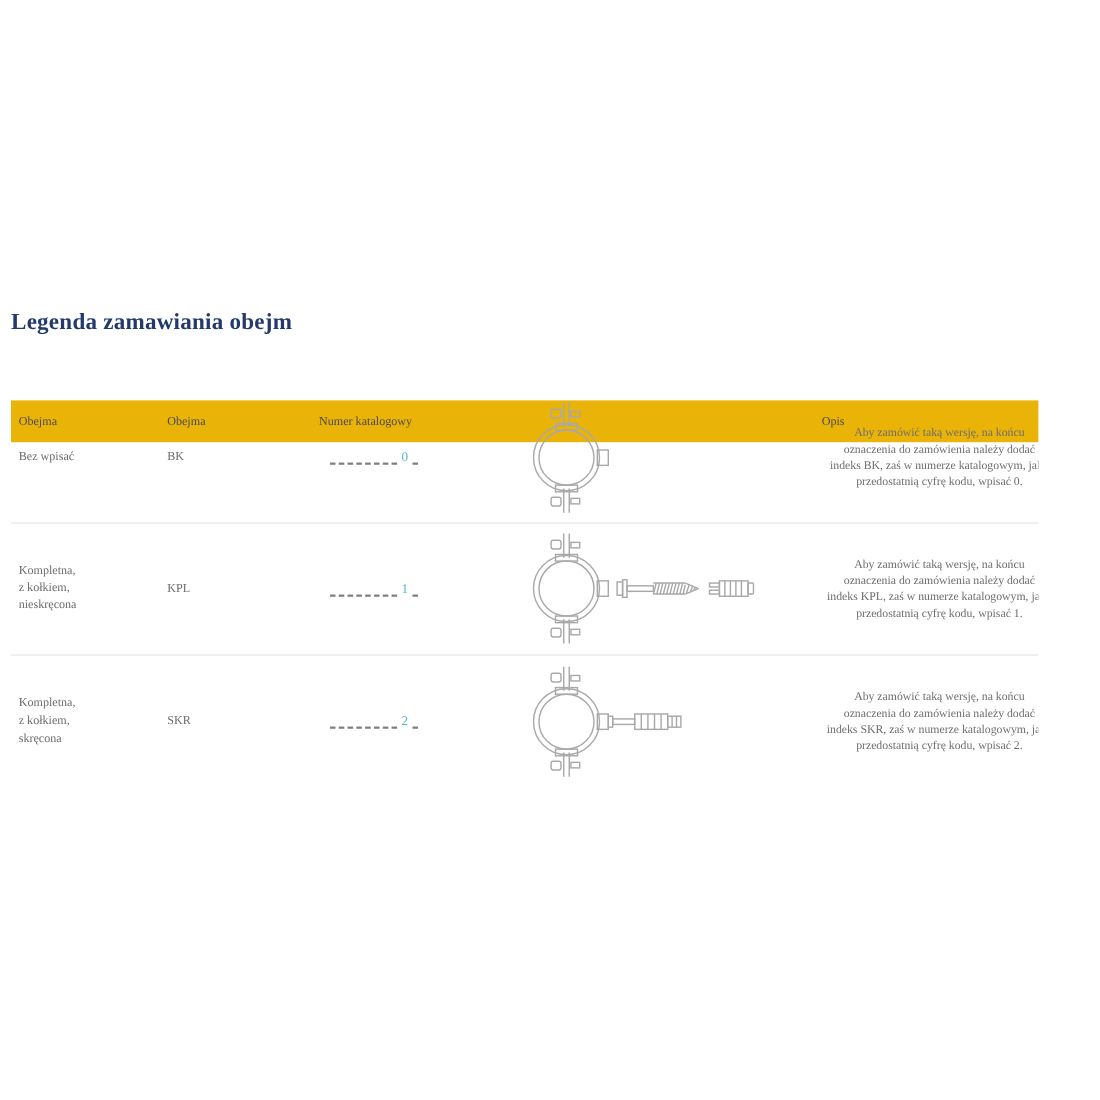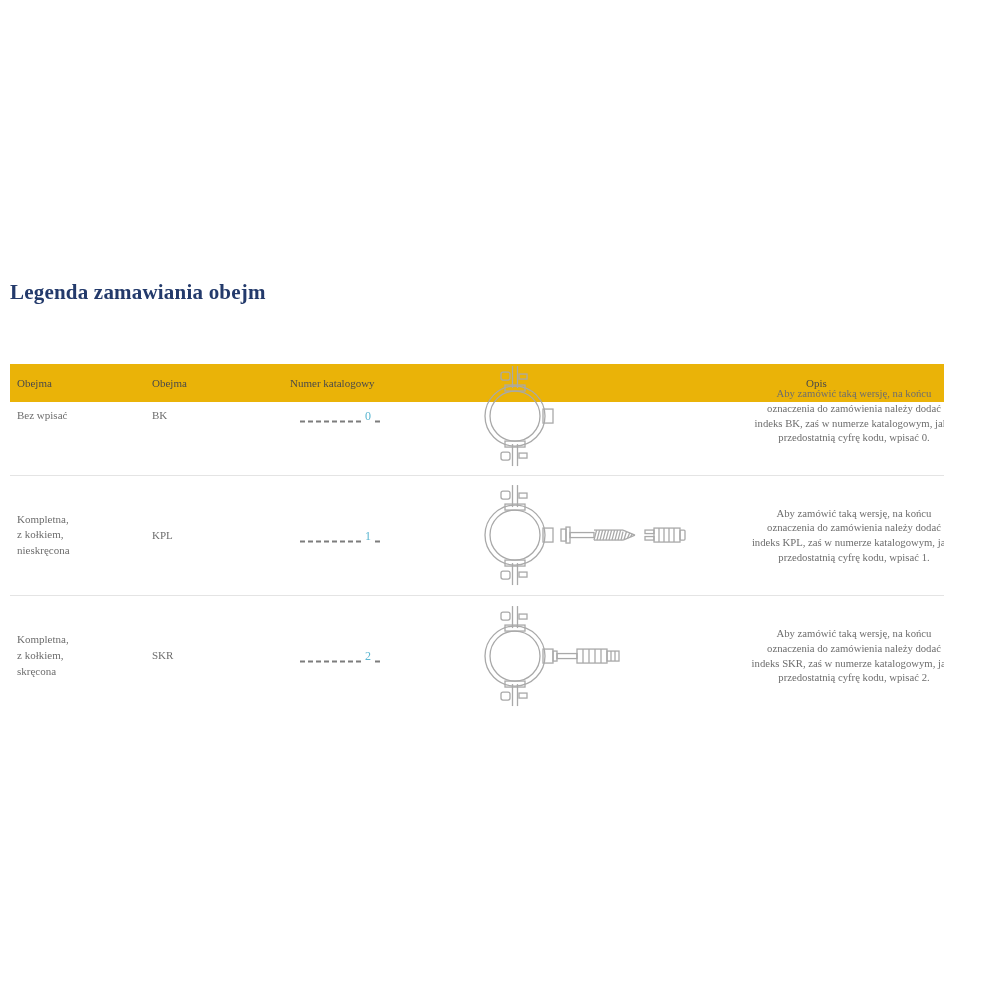--- a/index.html
+++ b/index.html
@@ -3,21 +3,21 @@
 <meta charset="utf-8">
 <style>
   html,body{margin:0;padding:0;background:#fff;}
   .page{position:relative;width:944px;height:1000px;background:#ffffff;
         font-family:Liberation Serif, serif;overflow:hidden;}
   .title{position:absolute;left:10px;top:280px;font-size:21px;font-weight:bold;
          color:#233a6b;letter-spacing:.2px;}
   .thead{position:absolute;left:10px;top:320px;width:980px;height:38px;
          background:#eab308;font-size:11px;color:#4a4a4a;margin-top:44px;}
   .thead span{position:absolute;top:50%;transform:translateY(-50%);}
-  .h-obejma{left:7px}.h-indeks{left:142px}.h-numer{left:280px}.h-opis{left:796px}
+  .h-obejma{left:7px}.h-indeks{left:142px}.h-numer{left:280px}.h-opis{left:737px}
   .row{position:absolute;left:10px;width:980px;}
   .row-1{top:357px;height:118px;border-bottom:1px solid #e4e4e4;}
   .row-2{top:476px;height:119px;border-bottom:1px solid #e4e4e4;}
   .row-3{top:596px;height:120px;}
   .cell{position:absolute;top:50%;transform:translateY(-50%);font-size:11px;
         color:#6d6d6d;line-height:1.45;white-space:pre-line;}
   .c-obejma{left:7px}
   .c-indeks{left:142px}
   .c-catalog{left:290px;display:flex;align-items:flex-end;gap:3px;}
   .dash{width:5px;height:2px;background:#7d7d7d;display:inline-block;}

